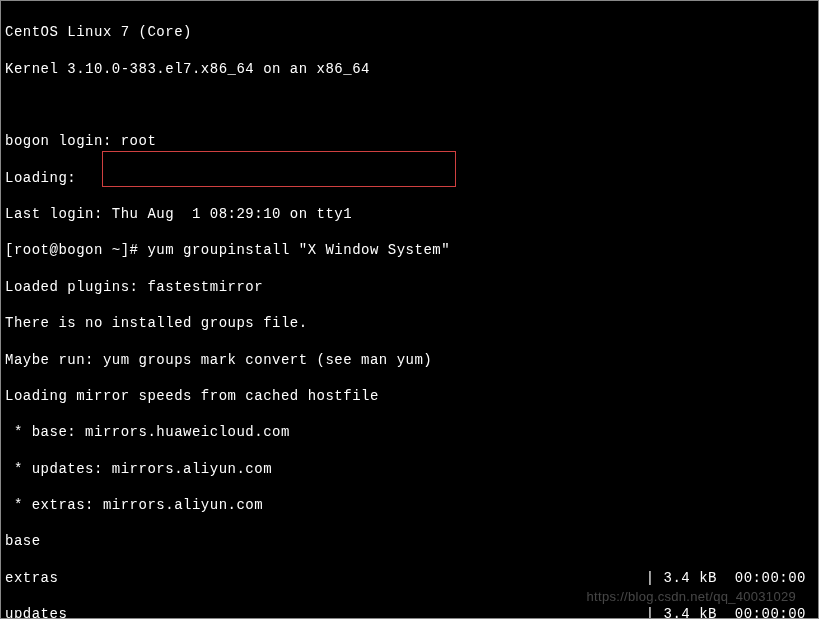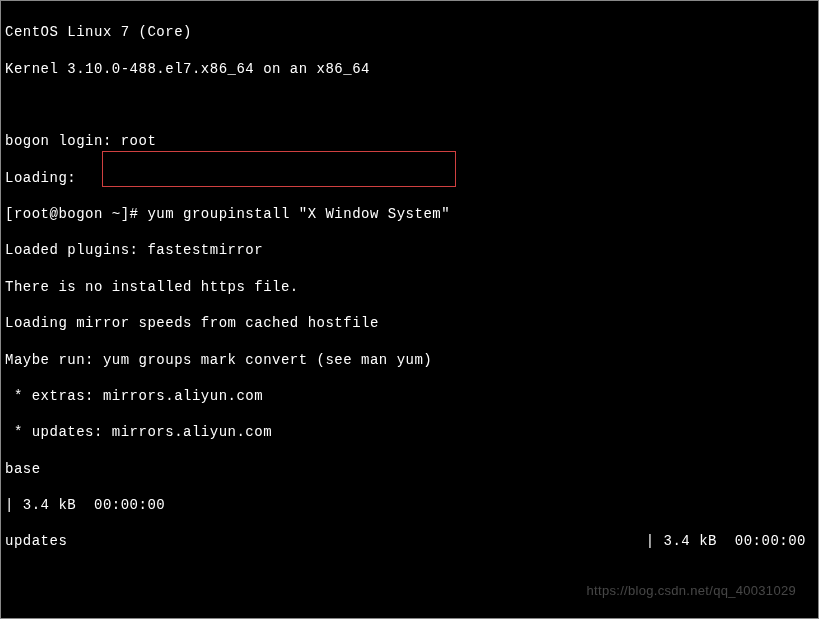--- a/index.html
+++ b/index.html
@@ -44,46 +44,48 @@
     .repo-name {
       flex: 1;
       font-family: Liberation Mono, monospace;
     }
     .repo-stats {
       white-space: pre;
       padding-right: 8px;
     }
     .watermark {
       position: absolute;
-      bottom: 18px;
+      bottom: 12px;
       right: 22px;
       color: rgba(200,200,200,0.35);
       font-size: 13px;
       font-family: Arial, sans-serif;
       letter-spacing: 0.3px;
     }
   </style>
 </head>
 <body>
 
 <div class="terminal">
 <span class="line">CentOS Linux 7 (Core)</span>
-<span class="line">Kernel 3.10.0-488.el7.x86_64 on an x86_64</span>
+<span class="line">Kernel 3.10.0-383.el7.x86_64 on an x86_64</span>
 <span class="line"> </span>
 <span class="line">bogon login: root</span>
 <span class="line">Loading:</span>
+<span class="line">Last login: Thu Aug  1 08:29:10 on tty1</span>
 <span class="line"><span>[root@bogon ~]#</span><span> yum groupinstall "X Window System"</span></span>
 <span class="line">Loaded plugins: fastestmirror</span>
-<span class="line">There is no installed https file.</span>
+<span class="line">There is no installed groups file.</span>
+<span class="line">Maybe run: yum groups mark convert (see man yum)</span>
 <span class="line">Loading mirror speeds from cached hostfile</span>
-<span class="line">Maybe run: yum groups mark convert (see man yum)</span>
+<span class="line"> * base: mirrors.huaweicloud.com</span>
+<span class="line"> * updates: mirrors.aliyun.com</span>
 <span class="line"> * extras: mirrors.aliyun.com</span>
-<span class="line"> * updates: mirrors.aliyun.com</span>
 <span class="line repo-row"><span class="repo-name">base</span></span>
-<span class="line repo-row"><span class="repo-stats">| 3.4 kB  00:00:00</span></span>
+<span class="line repo-row"><span class="repo-name">extras</span><span class="repo-stats">| 3.4 kB  00:00:00</span></span>
 <span class="line repo-row"><span class="repo-name">updates</span><span class="repo-stats">| 3.4 kB  00:00:00</span></span>
 
 
 
 
 
 </div>
 
 <div class="highlight-box"></div>
 

